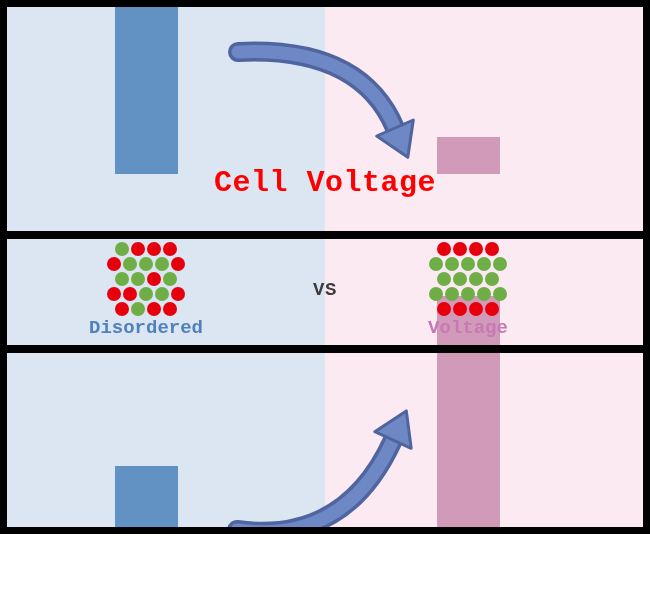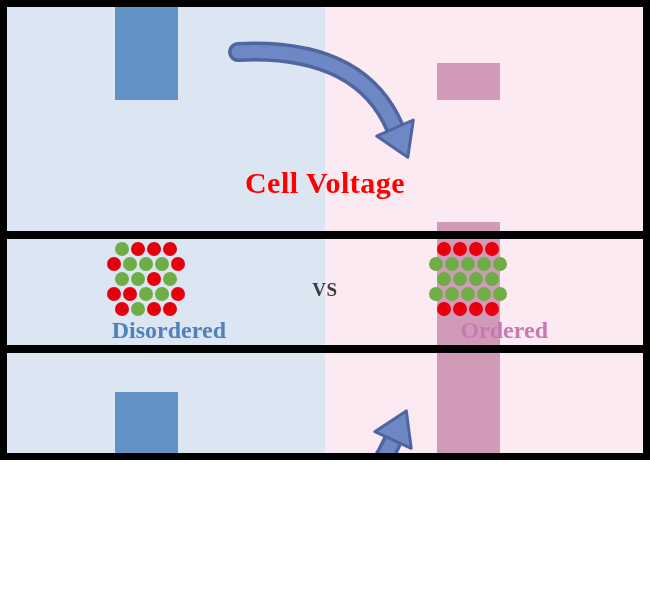--- a/index.html
+++ b/index.html
@@ -1,18 +1,18 @@
 <!DOCTYPE html>
 <html><head>
 <meta charset="utf-8">
 <style>
   html,body{margin:0;padding:0;background:#fff;}
   .canvas{
-    position:relative;width:650px;height:460px;overflow:hidden;
-    font-family:Liberation Serif, serif;background:#dce6f2;
+    position:relative;width:650px;height:534px;overflow:hidden;
+    font-family:Liberation Mono, monospace;background:#dce6f2;
   }
   .bg-half{position:absolute;top:0;height:591px;width:325px;z-index:0;}
   .bg-left{left:0;background:#dce6f2;}
   .bg-right{left:325px;background:#fbeaf1;}
 
   .frame{position:absolute;inset:0;border:7px solid #000;z-index:60;pointer-events:none;}
   .divider{position:absolute;left:0;width:650px;height:8px;background:#000;z-index:40;}
   #divider-1{top:231px;}
   #divider-2{top:345px;}
 
@@ -30,22 +30,22 @@
   .fe-sub{font-size:21px;vertical-align:-3px;}
 
   .arrow-layer{position:absolute;left:0;top:0;z-index:12;pointer-events:none;}
 
   .cluster{position:absolute;width:84px;display:flex;flex-direction:column;align-items:center;z-index:20;}
   #cluster-disordered{left:104px;top:242px;}
   #cluster-ordered{left:426px;top:242px;}
   .dot-row{display:flex;justify-content:center;margin-bottom:1px;}
   .dot{width:14px;height:14px;border-radius:50%;margin:0 1px;}
 
-  .cluster-label{position:absolute;top:317px;width:160px;text-align:right;
-    font-size:24px;font-weight:bold;z-index:20;}
+  .cluster-label{position:absolute;top:317px;width:160px;text-align:center;
+    font-size:19px;font-weight:bold;z-index:20;}
   #disordered-label{left:66px;color:#4f81bd;}
   #ordered-label{left:388px;color:#c878b4;}
 
   #vs-label{position:absolute;left:290px;top:279px;width:70px;text-align:center;
     font-size:19px;font-weight:bold;color:#3d3d3d;z-index:20;letter-spacing:0.5px;}
 </style>
 </head>
 <body>
 
 <div class="canvas">
@@ -140,16 +140,16 @@
       <div class="dot-row">
         <div class="dot" style="background: rgb(230, 0, 14);"></div>
         <div class="dot" style="background: rgb(230, 0, 14);"></div>
         <div class="dot" style="background: rgb(230, 0, 14);"></div>
         <div class="dot" style="background: rgb(230, 0, 14);"></div>
       </div>
     </div>
 
   <div id="disordered-label" class="cluster-label">Disordered</div>
   <div id="vs-label">VS</div>
-  <div id="ordered-label" class="cluster-label">Ordered</div>
+  <div id="ordered-label" class="cluster-label">Voltage</div>
 
   <div class="frame"></div>
 </div>
 
 </body></html>

